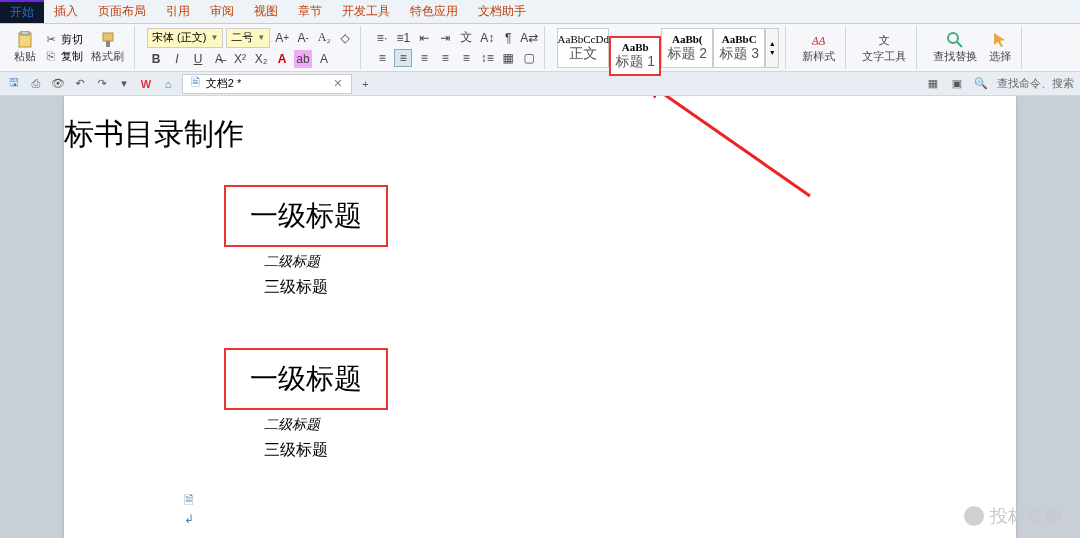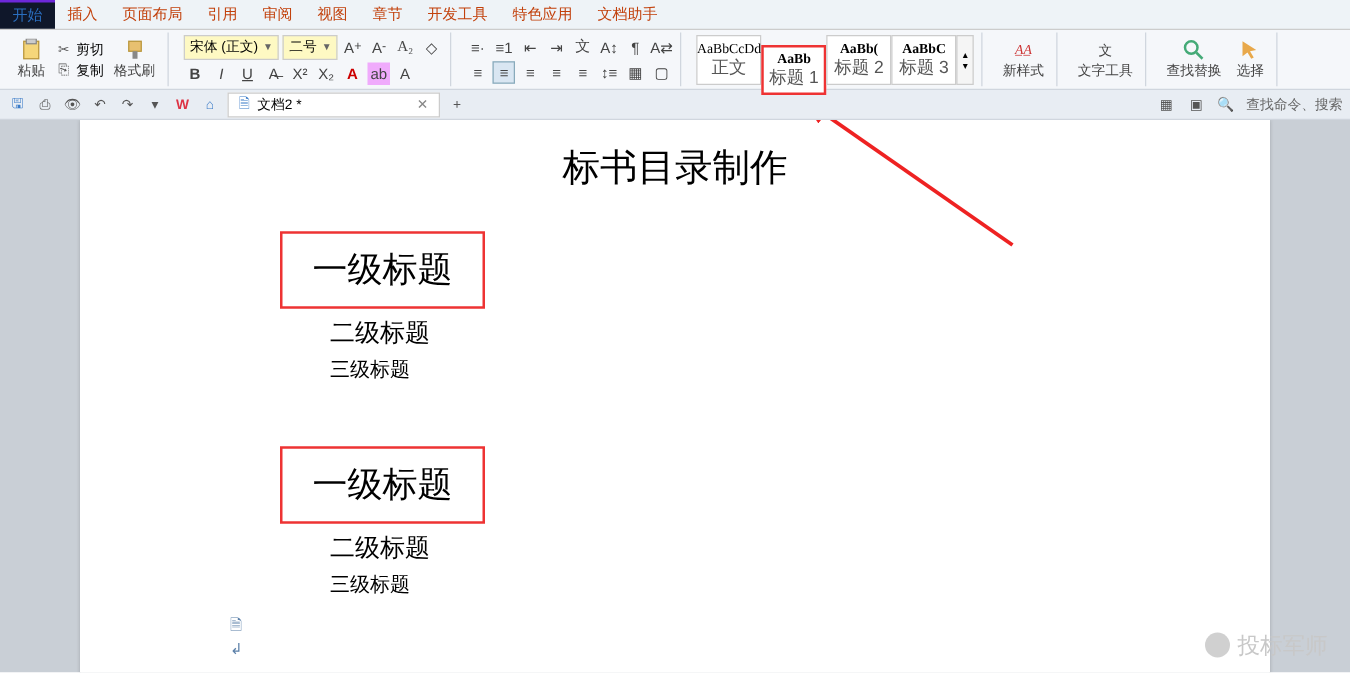--- a/index.html
+++ b/index.html
@@ -31,24 +31,24 @@
 .style-more { width: 14px; height: 40px; border: 1px solid #ccc; display: flex; flex-direction: column; align-items: center; justify-content: center; font-size: 8px; background: #f5f5f5; cursor: pointer; }
 
 .docbar { display: flex; align-items: center; height: 24px; background: #e8edf3; border-bottom: 1px solid #d0d6de; padding: 0 6px; gap: 6px; font-size: 11px; }
 .doctab { display: flex; align-items: center; gap: 6px; height: 20px; padding: 0 8px; background: #fff; border: 1px solid #ccc; font-size: 11px; }
 .doctab .close { cursor: pointer; color: #888; }
 .docbar .mic2 { width: 16px; height: 16px; display: inline-flex; align-items: center; justify-content: center; cursor: pointer; color: #555; }
 .docbar .rside { margin-left: auto; display: flex; align-items: center; gap: 8px; color: #666; }
 
 .canvas { background: #c9cfd6; width: 100%; height: 442px; position: relative; overflow: hidden; }
 .page { width: 952px; background: #fff; margin: 0 auto; min-height: 800px; position: relative; box-shadow: 0 0 3px rgba(0,0,0,0.2); }
-.doc-title { text-align: center; font-family: "SimSun", serif; font-size: 30px; padding-top: 18px; }
+.doc-title { text-align: left; font-family: "SimSun", serif; font-size: 30px; padding-top: 18px; }
 .content { padding: 30px 160px; }
 .h1-box { border: 2px solid #e33; display: inline-block; padding: 10px 24px; font-family: "SimSun", serif; font-size: 28px; }
-.h2 { font-family: "SimSun", serif; font-size: 20px; margin: 6px 0 6px 40px; }
+.h2 { font-family: "SimSun", serif; font-size: 14px; margin: 6px 0 6px 40px; font-style: italic; }
 .h3 { font-family: Liberation Sans, sans-serif; font-size: 16px; margin: 6px 0 50px 40px; }
 .pg-icon { position: absolute; left: 120px; top: 395px; width: 16px; height: 16px; color: #5a7fa8; font-size: 12px; }
 
 .arrow { position: absolute; pointer-events: none; }
 
 .watermark { position: absolute; right: 18px; bottom: 10px; color: #c8c8c8; font-size: 18px; display: flex; align-items: center; gap: 6px; }
 .wm-circle { width: 20px; height: 20px; border-radius: 50%; background: #d0d0d0; }
 </style>
 </head>
 <body>

